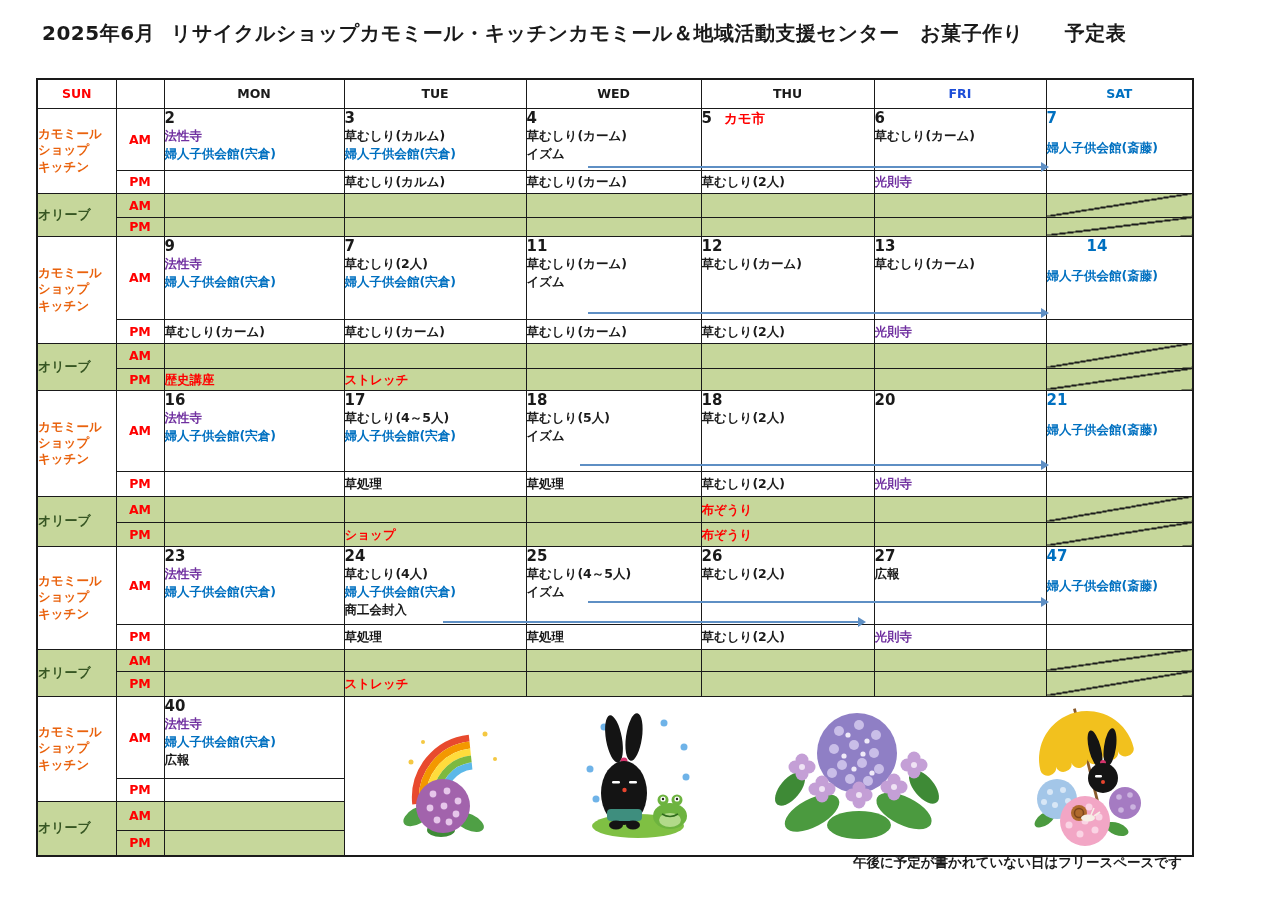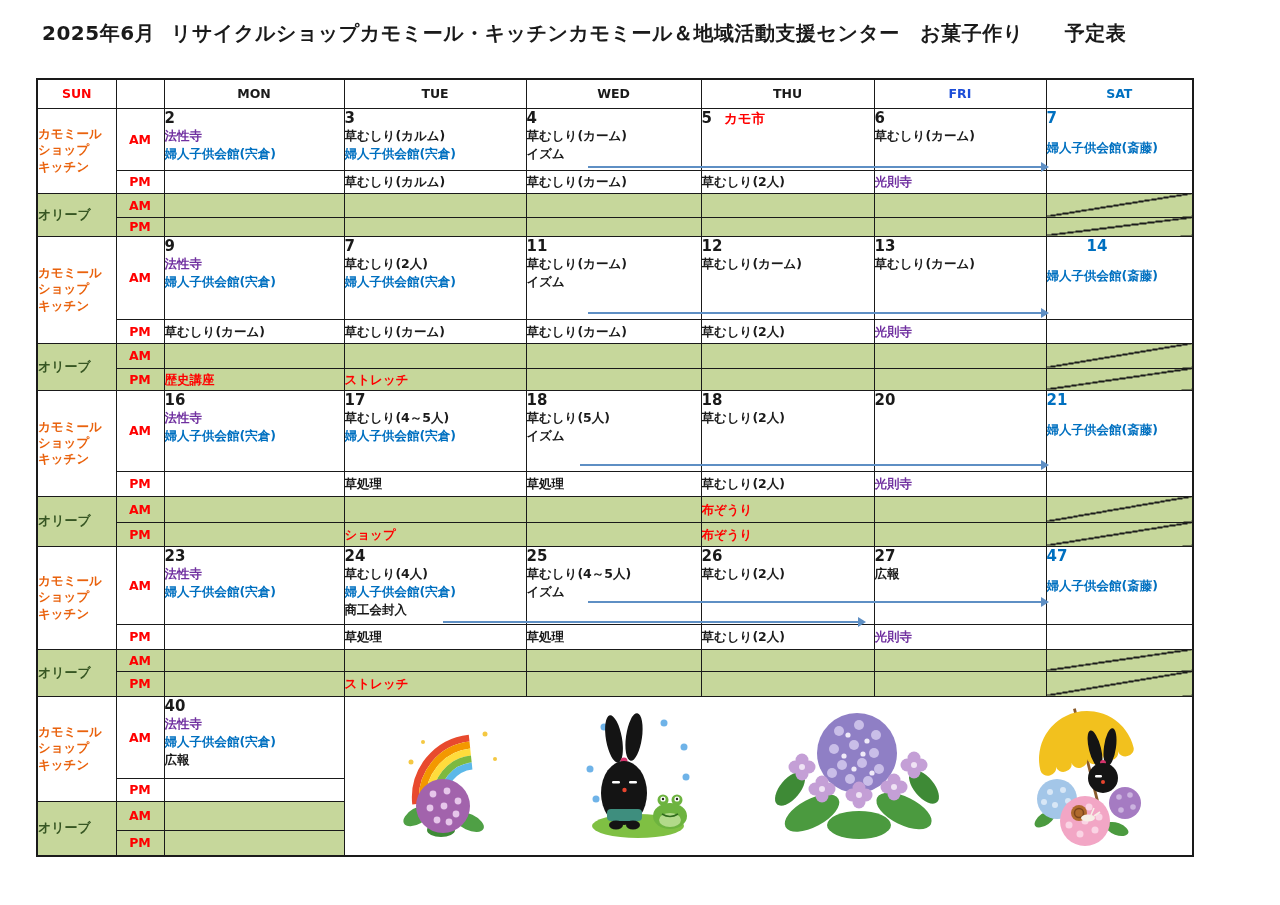--- a/index.html
+++ b/index.html
@@ -558,18 +558,19 @@
         </tr>
         <tr style="height: 25px;">
           <td class="ampm green" style="color: rgb(255, 0, 0);">PM</td>
           <td class="ocell green"></td>
         </tr>
       </tbody>
     </table>
 
   <div id="arrow-layer"></div>
 
+  <div class="footnote">午後に予定が書かれていない日はフリースペースです</div>
 <div class="arrow head" style="left: 588px; top: 166px; width: 454px; background: rgb(94, 143, 196); color: rgb(94, 143, 196);"></div>
     <div class="arrow head" style="left: 588px; top: 312px; width: 454px; background: rgb(94, 143, 196); color: rgb(94, 143, 196);"></div>
     <div class="arrow head" style="left: 580px; top: 464px; width: 462px; background: rgb(94, 143, 196); color: rgb(94, 143, 196);"></div>
     <div class="arrow head" style="left: 588px; top: 601px; width: 454px; background: rgb(94, 143, 196); color: rgb(94, 143, 196);"></div>
     <div class="arrow head" style="left: 443px; top: 621px; width: 416px; background: rgb(94, 143, 196); color: rgb(94, 143, 196);"></div>
   </div>
 
 </body></html>

